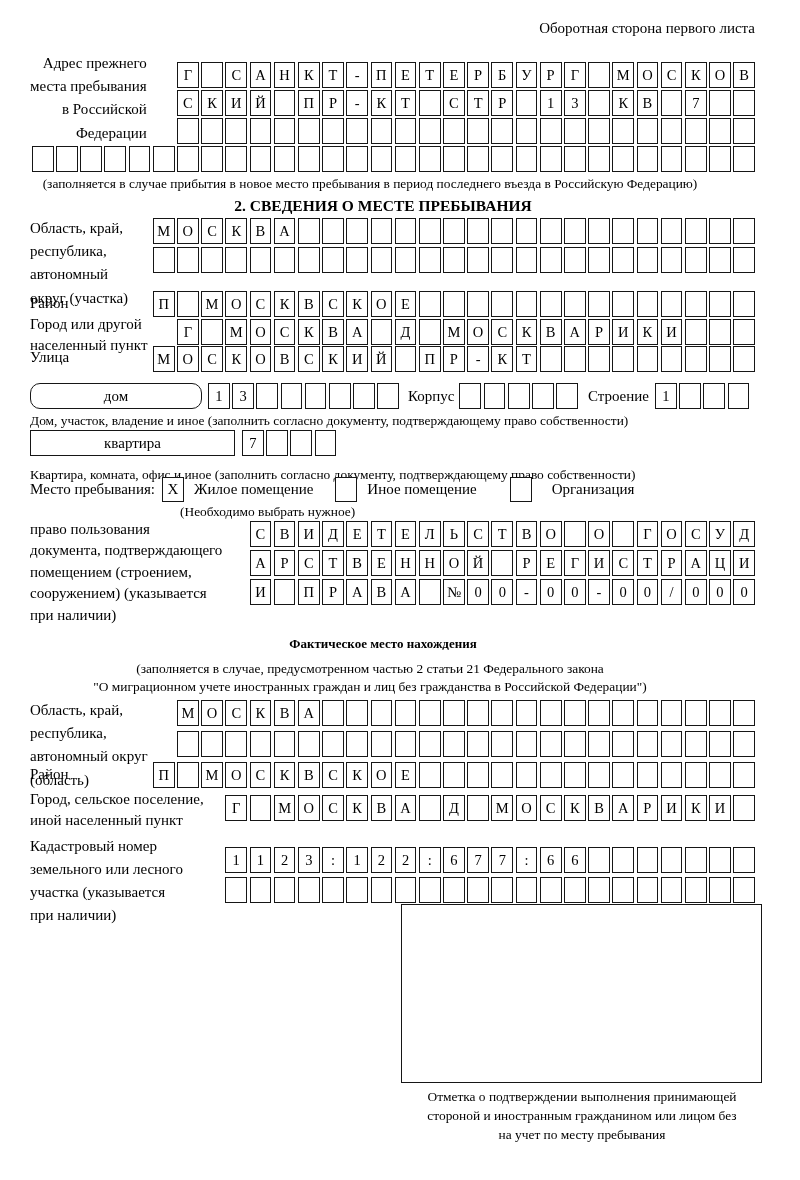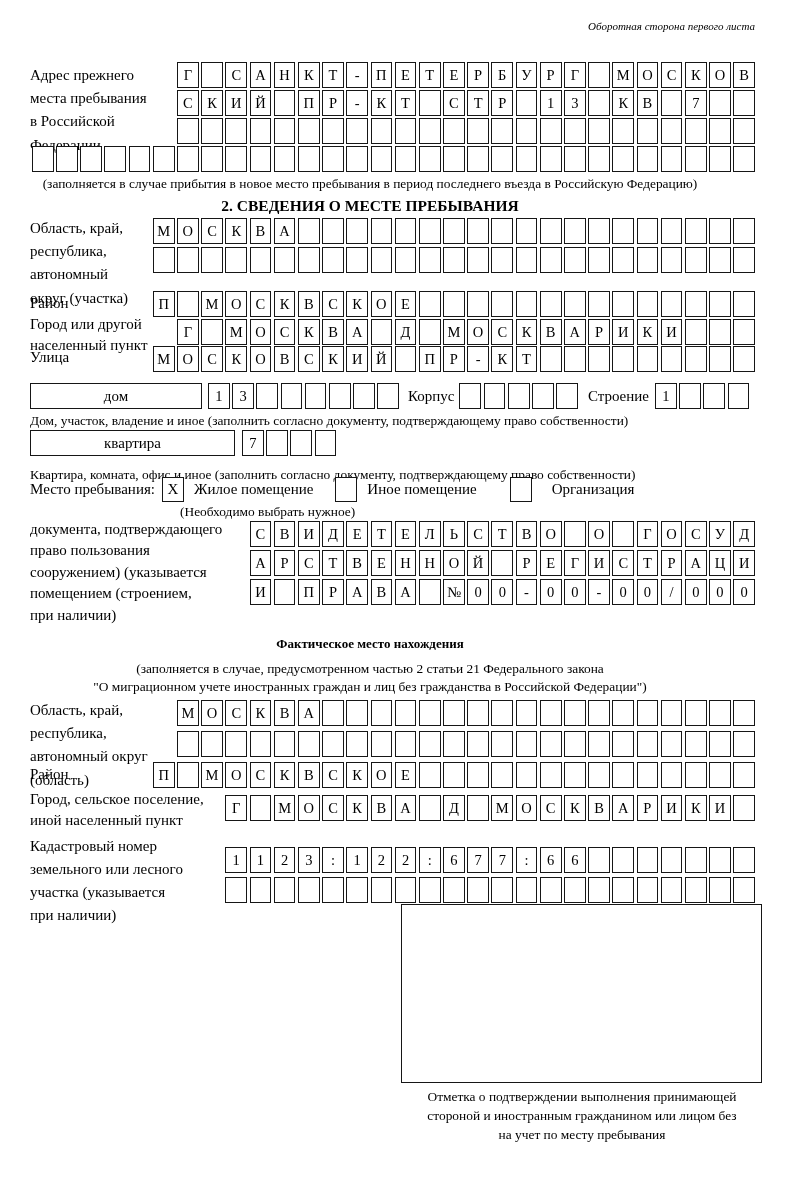--- a/index.html
+++ b/index.html
@@ -9,21 +9,21 @@
     background:#ffffff;color:#000;
     font-family:"Liberation Serif","DejaVu Serif",serif;
     overflow:hidden;
   }
   .abs{position:absolute;}
   .lbl{position:absolute;font-size:15px;line-height:23.2px;}
   .lbl2{position:absolute;font-size:15px;line-height:21px;}
   .inl-lbl{font-size:15px;white-space:nowrap;}
   .note{position:absolute;font-size:13.4px;line-height:17px;}
   .center{left:0;width:740px;text-align:center;}
-  .title{position:absolute;font-size:15.5px;font-weight:bold;}
+  .title{position:absolute;font-size:15.5px;font-weight:bold;margin-left:13px;}
   .cellrow{position:absolute;display:flex;gap:2.5px;}
   .cells-inline{display:flex;gap:2.5px;}
   .cell{
     box-sizing:border-box;flex:0 0 21.7px;width:21.7px;height:26px;
     border:1.7px solid #161616;display:flex;align-items:center;justify-content:center;
     font-size:14.5px;line-height:1;background:#fff;
   }
   .boxfield{
     box-sizing:border-box;height:26px;border:1.7px solid #161616;
     display:flex;align-items:center;justify-content:center;font-size:15px;background:#fff;
@@ -35,23 +35,23 @@
   }
   .stampbox{
     position:absolute;box-sizing:border-box;border:1.9px solid #161616;background:#fff;
   }
 </style>
 </head>
 <body>
 
 <div id="form">
 
-  <div class="abs" style="top:20px;right:45px;font-size:11px;font-style:italic;">Оборотная сторона первого листа</div>
-
-  <div class="lbl" style="left:30px;top:64px;">
+  <div class="abs" style="top:20px;right:45px;font-size:15px;">Оборотная сторона первого листа</div>
+
+  <div class="lbl" style="left:30px;top:52px;text-align:right;">
       <div>Адрес прежнего</div>
       <div>места пребывания</div>
       <div>в Российской</div>
       <div>Федерации</div>
     </div>
 
   <div class="cellrow" style="top:62px;right:45px;">
       <div class="cell">Г</div>
       <div class="cell"></div>
       <div class="cell">С</div>
@@ -310,21 +310,21 @@
       <div class="cell"></div>
       <div class="cell"></div>
       <div class="cell"></div>
       <div class="cell"></div>
       <div class="cell"></div>
       <div class="cell"></div>
       <div class="cell"></div>
     </div>
 
   <div class="hrow" style="left:30px;top:383px;">
-    <div class="boxfield" style="width:172px;">дом</div>
+    <div class="boxfield" style="width:172px;border-radius:10px;">дом</div>
     <div class="cells-inline" style="margin-left:6px;">
         <div class="cell">1</div>
         <div class="cell">3</div>
         <div class="cell"></div>
         <div class="cell"></div>
         <div class="cell"></div>
         <div class="cell"></div>
         <div class="cell"></div>
         <div class="cell"></div>
       </div>
@@ -362,24 +362,24 @@
     <div class="chk" style="margin-left:7px;">X</div>
     <div class="inl-lbl" style="margin-left:10px;">Жилое помещение</div>
     <div class="chk" style="margin-left:22px;"></div>
     <div class="inl-lbl" style="margin-left:10px;">Иное помещение</div>
     <div class="chk" style="margin-left:33px;"></div>
     <div class="inl-lbl" style="margin-left:20px;">Организация</div>
   </div>
   <div class="note" style="left:180px;top:503px;width:340px;">(Необходимо выбрать нужное)</div>
 
   <div class="lbl2" style="left:30px;top:519px;line-height:21.4px;">
+      <div>право пользования</div>
       <div>документа, подтверждающего</div>
-      <div>право пользования</div>
+      <div>помещением (строением,</div>
       <div>сооружением) (указывается</div>
-      <div>помещением (строением,</div>
       <div>при наличии)</div>
     </div>
   <div class="cellrow" style="top:521px;right:45px;">
       <div class="cell">С</div>
       <div class="cell">В</div>
       <div class="cell">И</div>
       <div class="cell">Д</div>
       <div class="cell">Е</div>
       <div class="cell">Т</div>
       <div class="cell">Е</div>

